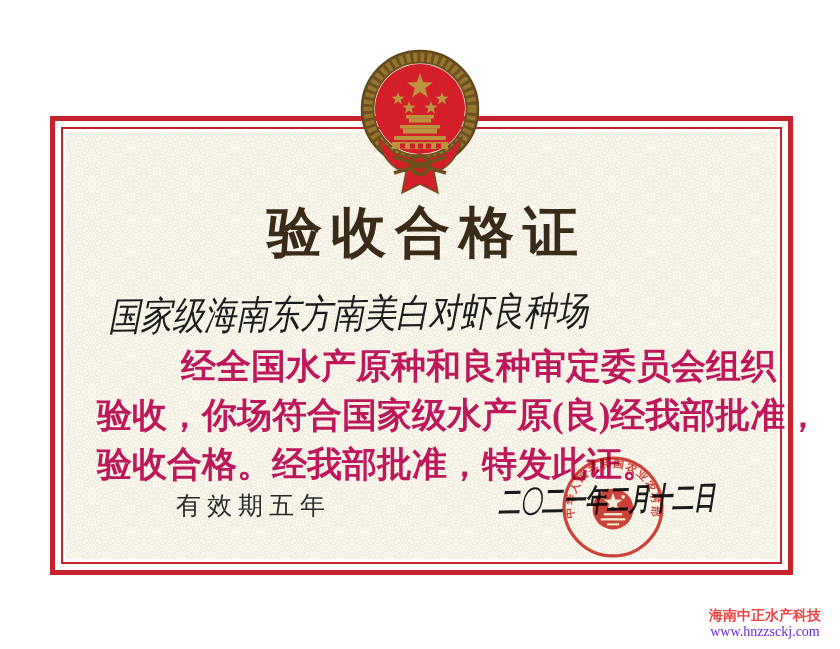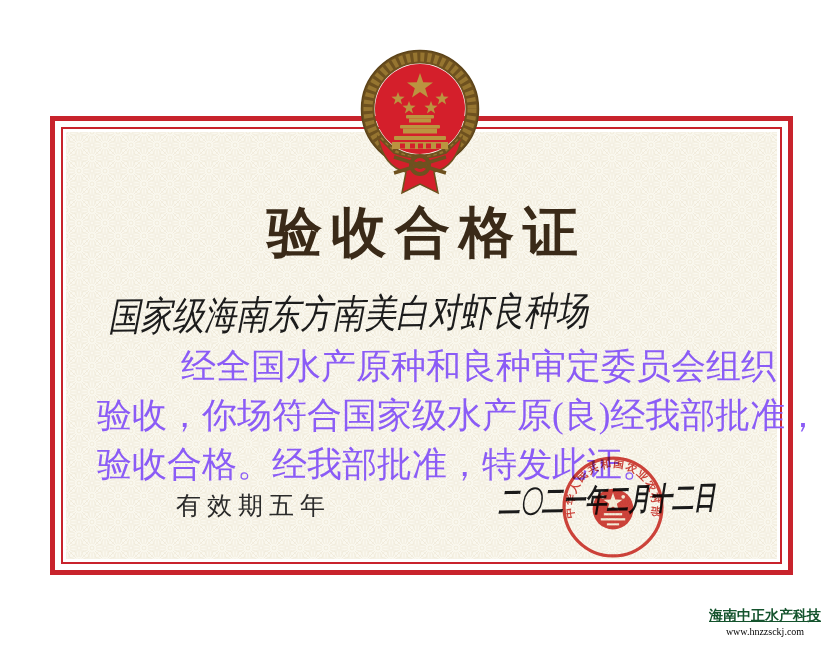--- a/index.html
+++ b/index.html
@@ -28,45 +28,45 @@
     position:absolute;left:50px;top:196px;width:754px;text-align:center;
     font-size:55px;font-weight:700;letter-spacing:9px;color:#3a2a18;z-index:3;
   }
   #recipient{
     position:absolute;left:108px;top:290px;white-space:nowrap;
     font-size:39px;font-style:italic;color:#1c1c1c;
     transform:scaleX(.82) rotate(-.6deg);transform-origin:left top;z-index:3;
   }
   #body-text{
     position:absolute;left:97px;top:342px;width:668px;z-index:3;
-    font-size:35px;font-weight:400;color:#8b5cf6;line-height:49px;white-space:nowrap;
+    font-size:35px;font-weight:700;color:#be185d;line-height:49px;white-space:nowrap;
   }
   #body-text .line1{padding-left:84px;}
   #validity{
     position:absolute;left:176px;top:489px;font-size:25px;letter-spacing:6px;
     color:#2a2a2a;z-index:3;white-space:nowrap;
   }
   #issue-date{
     position:absolute;left:498px;top:482px;font-size:31px;font-style:italic;
     font-weight:600;color:#1a1a1a;white-space:nowrap;
     transform:scaleX(.7) rotate(-1deg);transform-origin:left top;z-index:3;
   }
   #seal{position:absolute;left:560px;top:454px;width:106px;height:106px;z-index:6;
     mix-blend-mode:multiply;opacity:.92;}
   
   #watermark{
     position:absolute;top:607px;right:5px;width:140px;text-align:center;z-index:3;
   }
   #watermark .company{
     font-family:"Liberation Sans","DejaVu Sans",sans-serif;
-    font-size:14px;font-weight:700;color:#14532d;line-height:17px;text-decoration:underline;
+    font-size:14px;font-weight:700;color:#ef4444;line-height:17px;
   }
   #watermark .site{
     font-family:"Liberation Serif","DejaVu Serif",serif;
-    font-size:10px;color:#000000;line-height:15px;
+    font-size:14px;color:#6d28d9;line-height:15px;
   }
 </style>
 </head>
 <body>
 
 <div id="stage">
 
   <div id="frame-outer"></div>
   <div id="frame-inner"></div>
 

